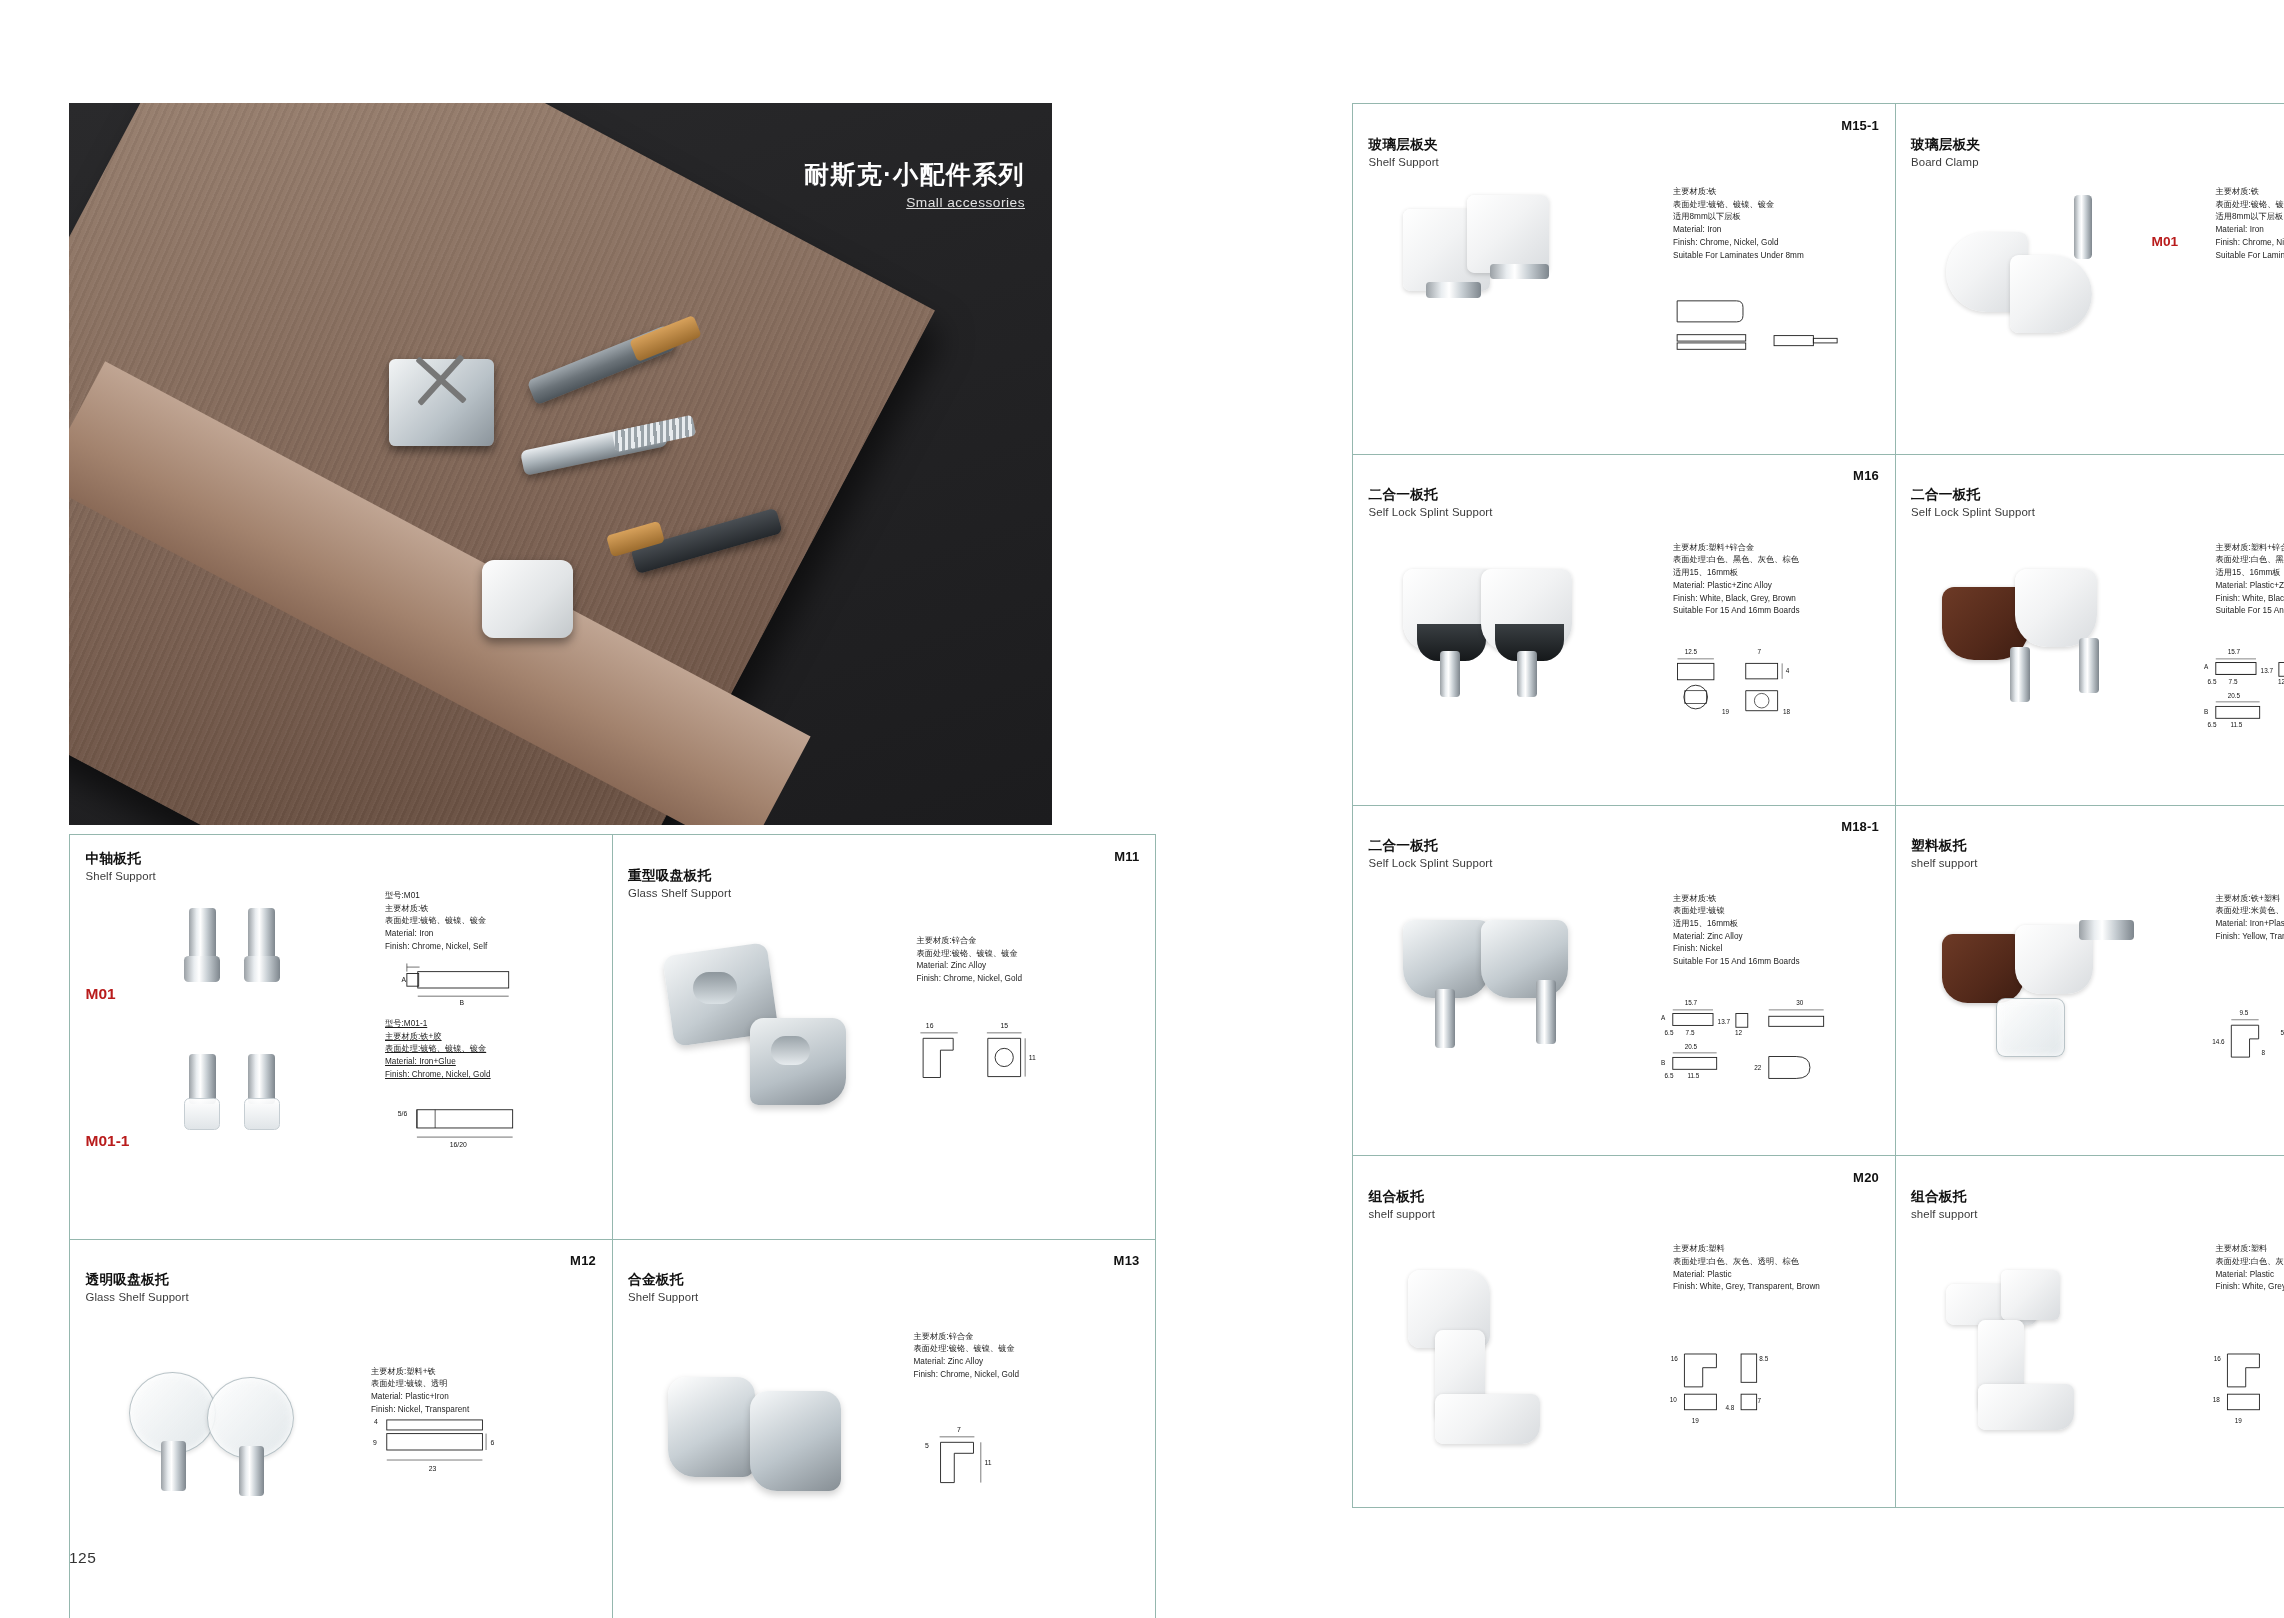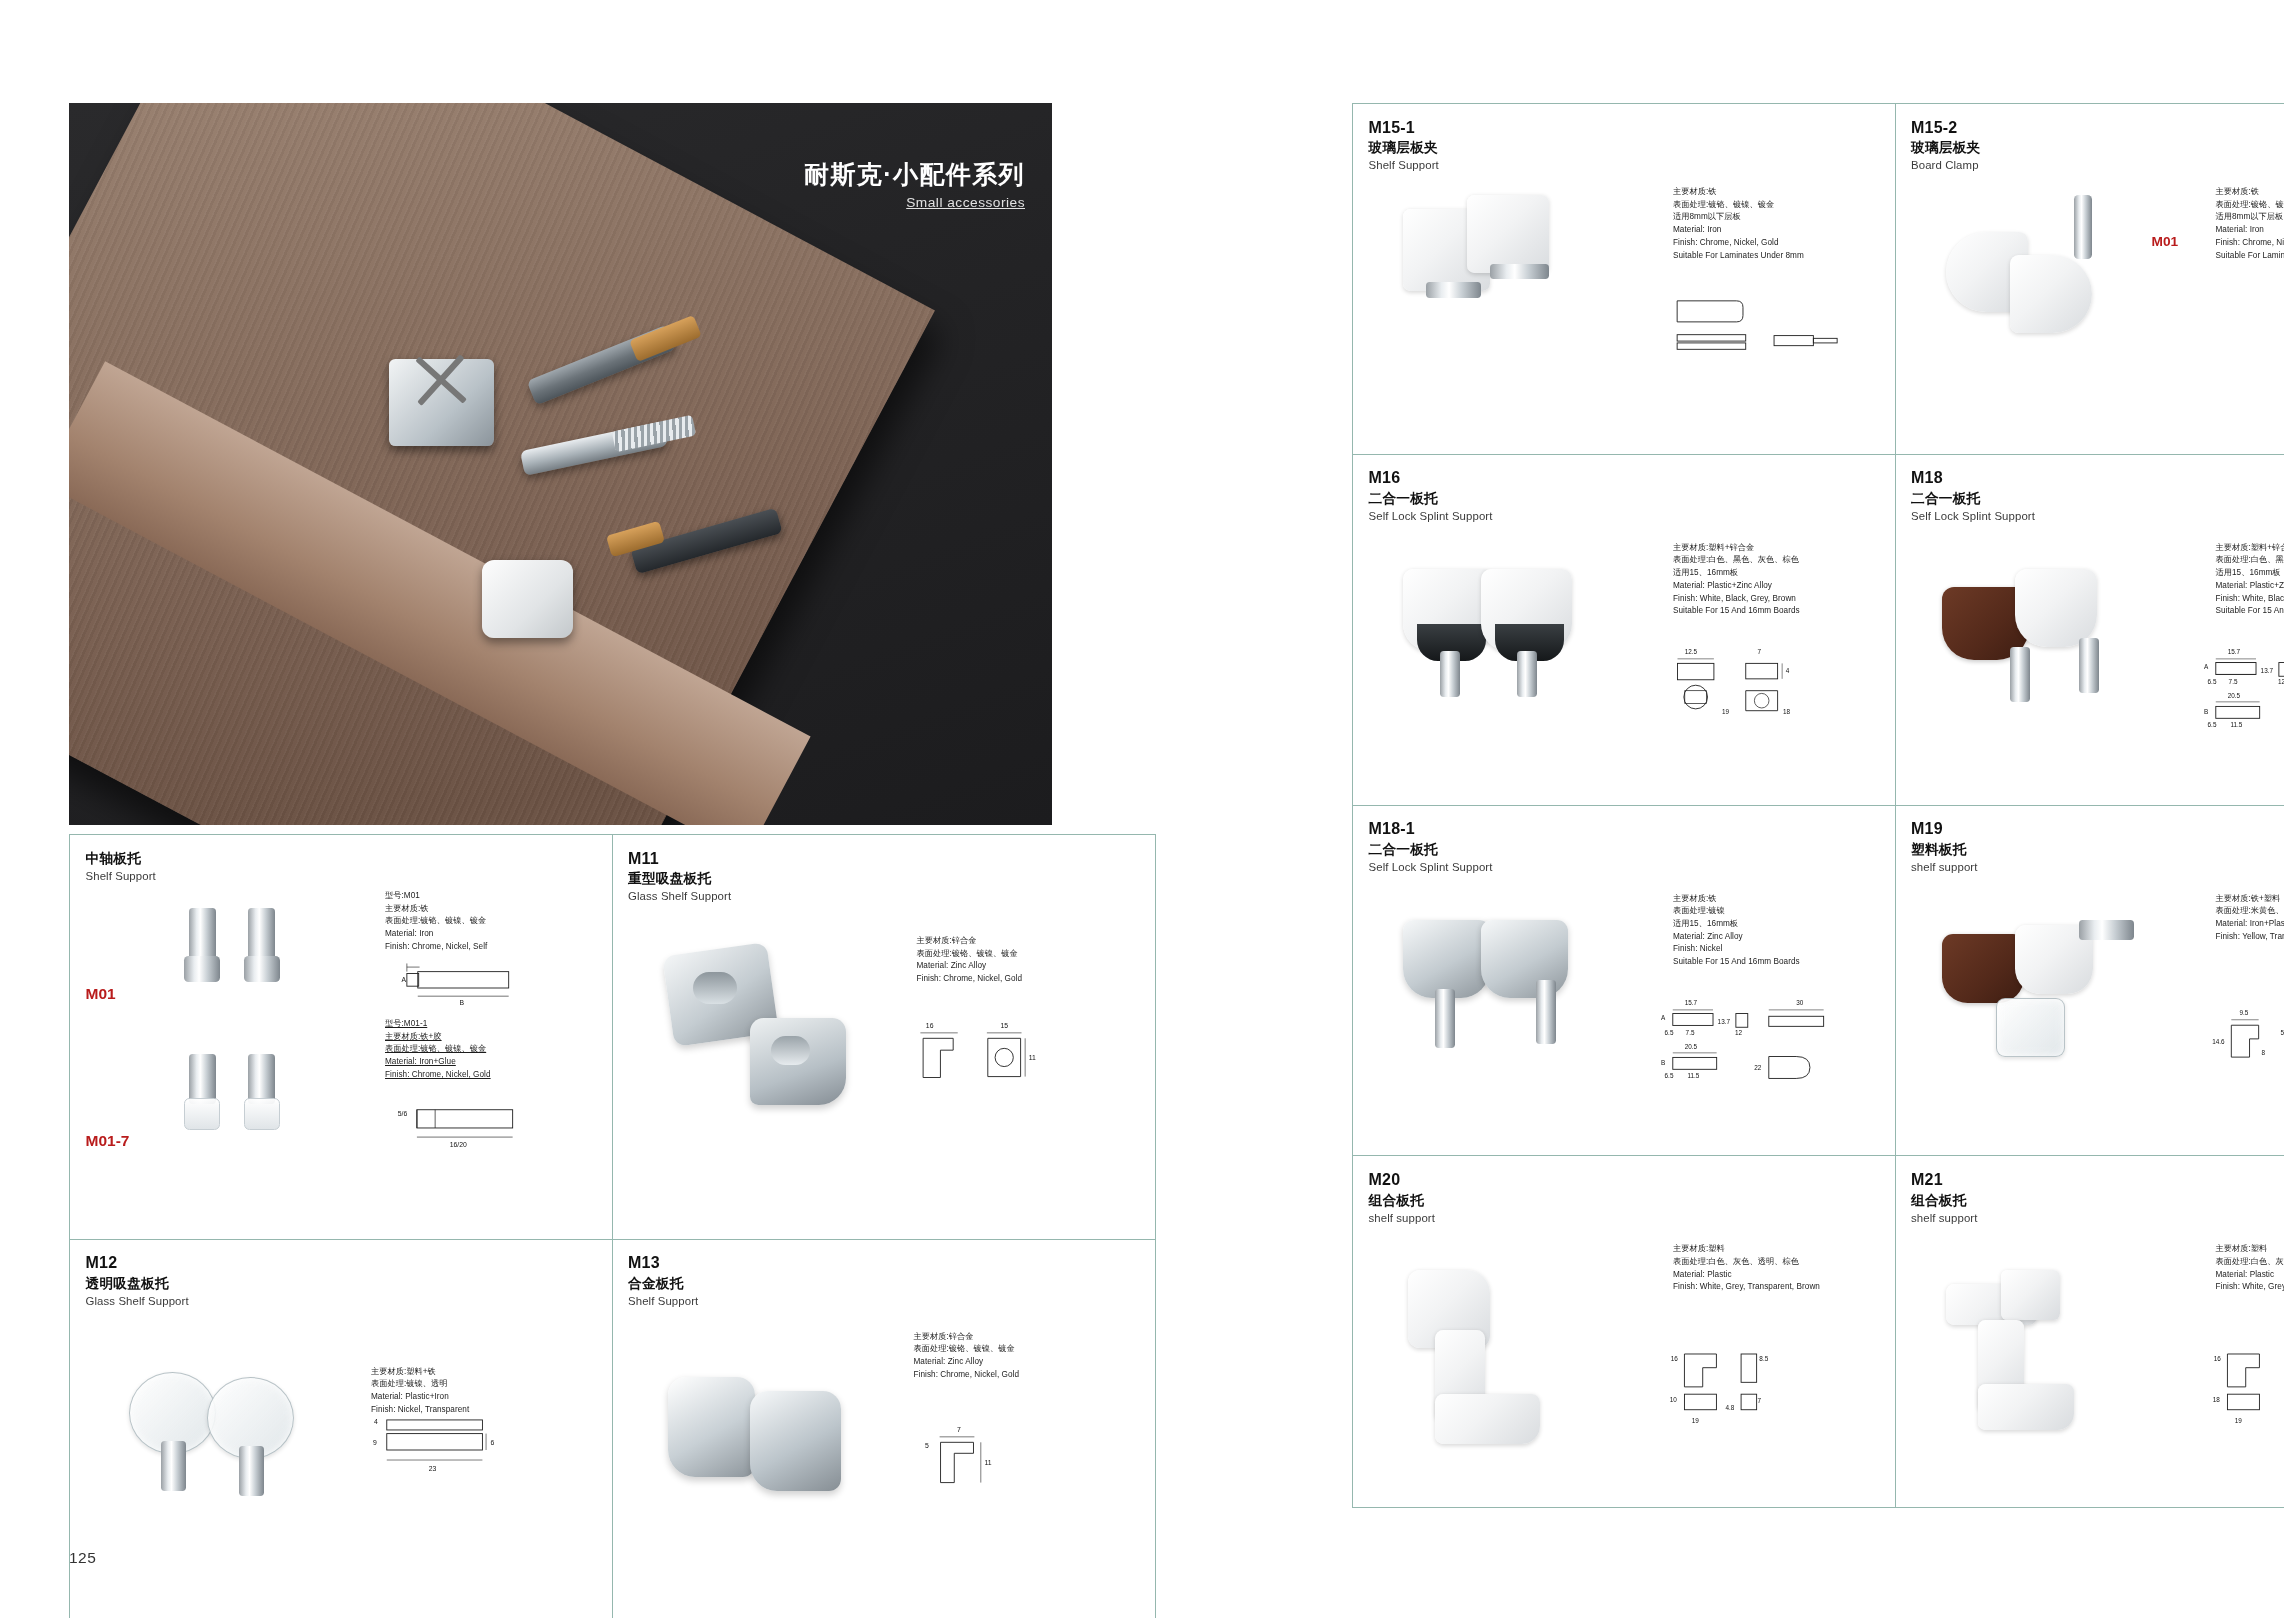--- a/index.html
+++ b/index.html
@@ -114,21 +114,22 @@
   .cellgrid > .cell:nth-last-child(-n+2) { border-bottom: none; }
 
   .pname {
     font-size: 17.4px;
     font-weight: 700;
     color: #111;
     line-height: 1.25;
     letter-spacing: 0.2px;
   }
   .pname.code {
-    font-size: 16px;
+    font-size: 13px;
+    text-align: right;
   }
   .pname-cn {
     font-size: 13.7px;
     font-weight: 700;
     color: #111;
     margin-top: 1.8px;
     letter-spacing: 0.2px;
   }
   .pname-en {
     font-size: 11.4px;
@@ -226,21 +227,21 @@
       </div>
     </div>
 
     <div class="cellgrid">
 
       <div class="cell">
         <div class="pname-cn">中轴板托</div>
         <div class="pname-en">Shelf Support</div>
 
         <div class="codelabel" style="left:15.5px;top:107px;">M01</div>
-        <div class="codelabel" style="left:15.5px;top:254px;">M01-7</div>
+        <div class="codelabel" style="left:15.5px;top:254px;">M01-1</div>
 
         <div class="part metal-pin" style="left:119px;top:73px;width:26.5px;height:55px;"></div>
         <div class="part metal-pin" style="left:114px;top:121px;width:36px;height:25.6px;border-radius:4.6px;"></div>
         <div class="part metal-pin" style="left:178px;top:73px;width:26.5px;height:55px;"></div>
         <div class="part metal-pin" style="left:174px;top:121px;width:36px;height:25.6px;border-radius:4.6px;"></div>
 
         <div class="part metal-pin" style="left:119px;top:219px;width:26.5px;height:50px;"></div>
         <div class="part" style="left:114px;top:263px;width:36px;height:32px;background:linear-gradient(180deg,rgba(255,255,255,.95),rgba(216,222,226,.8));border:0.9px solid #c6ced3;border-radius:5.5px;"></div>
         <div class="part metal-pin" style="left:178px;top:219px;width:26.5px;height:50px;"></div>
         <div class="part" style="left:174px;top:263px;width:36px;height:32px;background:linear-gradient(180deg,rgba(255,255,255,.95),rgba(216,222,226,.8));border:0.9px solid #c6ced3;border-radius:5.5px;"></div>

